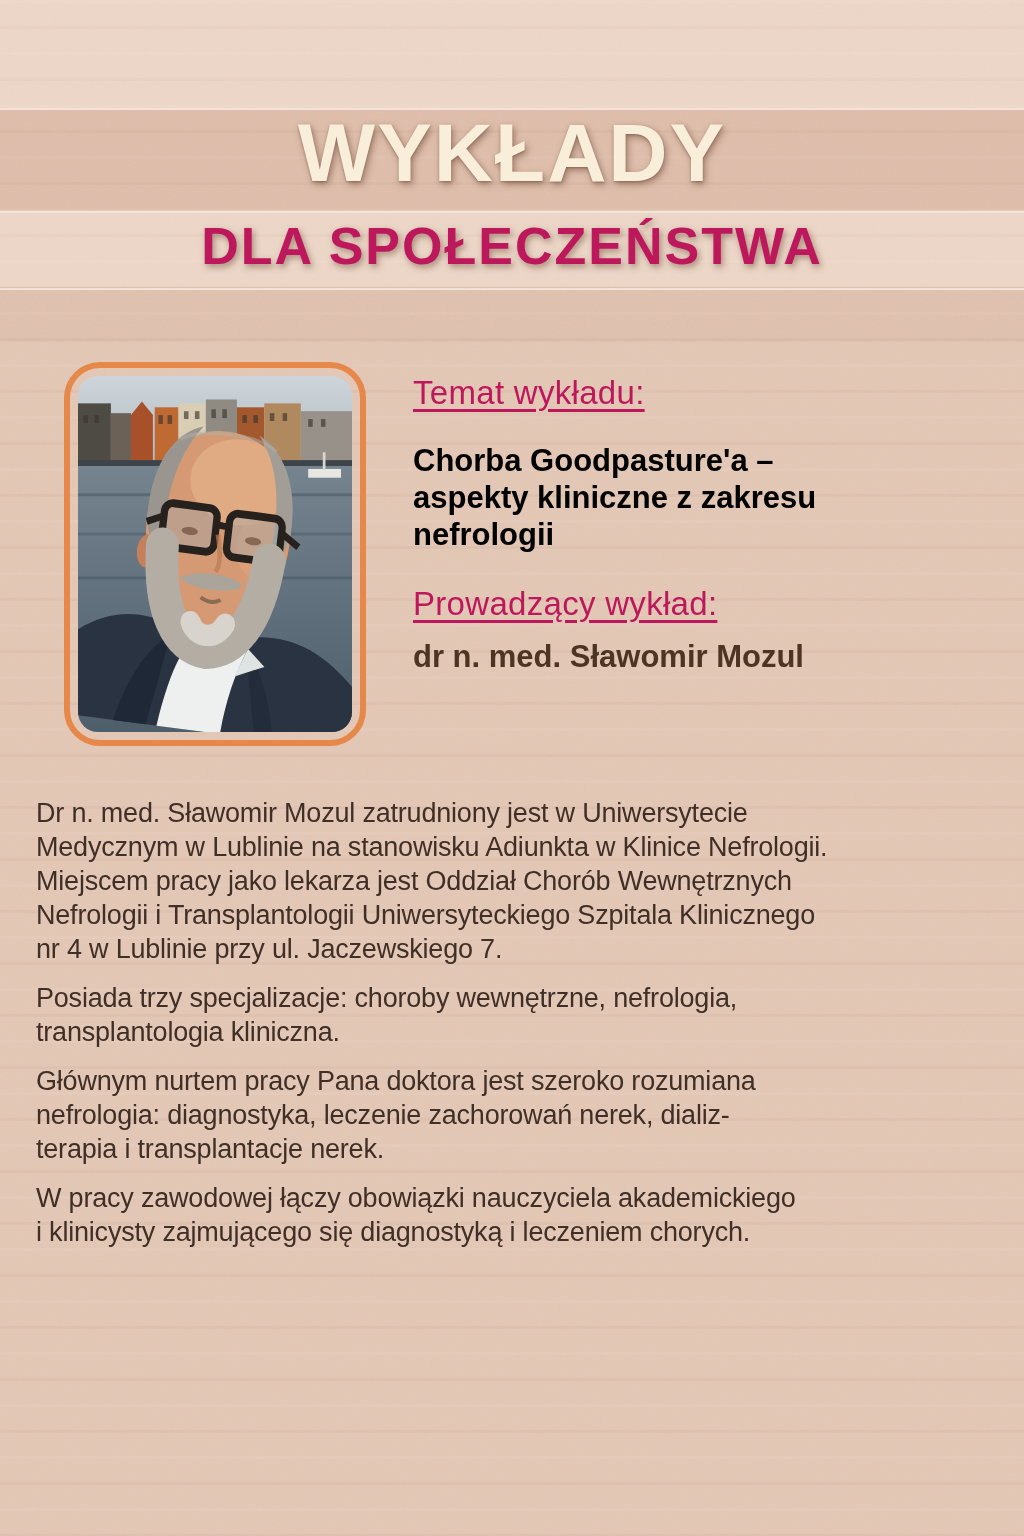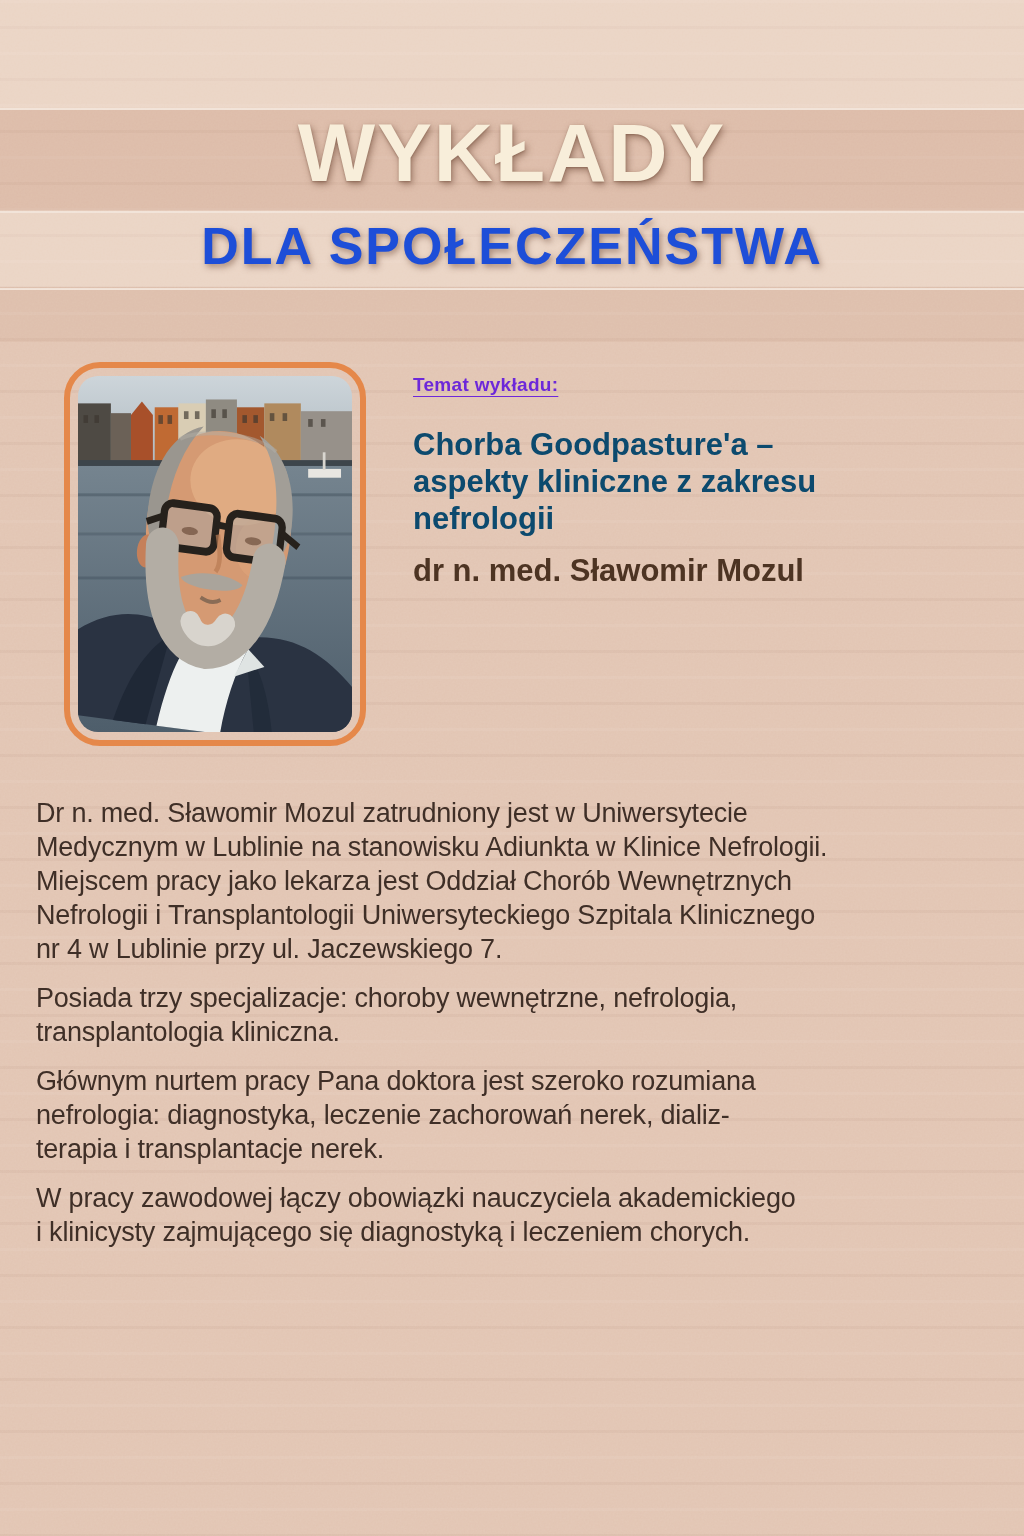--- a/index.html
+++ b/index.html
@@ -39,21 +39,21 @@
     position: absolute; top: 106px; left: 0; width: 100%;
     text-align: center;
     font-size: 82px; font-weight: bold; letter-spacing: 2px;
     color: #f8eeda;
     text-shadow: 2px 3px 7px rgba(101,62,44,0.55), 0 1px 2px rgba(101,62,44,0.40);
   }
   .subtitle {
     position: absolute; top: 216px; left: 0; width: 100%;
     text-align: center;
     font-size: 52px; font-weight: bold; letter-spacing: 2px;
-    color: #1d4ed8;
+    color: #be185d;
     text-shadow: 2px 3px 6px rgba(101,62,44,0.50);
   }
 
   .photo-frame {
     position: absolute; left: 64px; top: 362px;
     width: 274px; height: 356px;
     border: 6px solid #e5884a;
     border-radius: 36px;
     padding: 8px;
     background: transparent;
@@ -63,30 +63,29 @@
     border-radius: 20px;
     overflow: hidden;
     display: block;
   }
   .photo-img svg { display: block; }
 
   .lecture-info {
     position: absolute; left: 413px; top: 374px; width: 580px;
   }
   .info-label {
-    font-size: 19px; color: #6d28d9;
+    font-size: 33px; color: #be185d;
     text-decoration: underline;
     text-underline-offset: 5px;
     letter-spacing: 0.3px;
-    font-weight: bold;
   }
   .lecture-topic {
     margin-top: 30px;
     font-size: 31px; font-weight: bold; line-height: 37px;
-    color: #0c4a6e;
+    color: #000000;
     white-space: pre-line;
   }
   .lecturer-label { margin-top: 32px; }
   .lecturer-name {
     margin-top: 16px;
     font-size: 31px; font-weight: bold;
     color: #4d3423;
   }
 
   .bio {
@@ -221,20 +220,21 @@
           </g>
         </svg>
       </div>
     </div>
 
     <div class="lecture-info">
       <div class="info-label">Temat wykładu:</div>
       <div class="lecture-topic">Chorba Goodpasture'a –
 aspekty kliniczne z zakresu
 nefrologii</div>
+      <div class="info-label lecturer-label">Prowadzący wykład:</div>
       <div class="lecturer-name">dr n. med. Sławomir Mozul</div>
     </div>
 
     <div class="bio">
       <p>Dr n. med. Sławomir Mozul zatrudniony jest w Uniwersytecie
 Medycznym w Lublinie na stanowisku Adiunkta w Klinice Nefrologii.
 Miejscem pracy jako lekarza jest Oddział Chorób Wewnętrznych
 Nefrologii i Transplantologii Uniwersyteckiego Szpitala Klinicznego
 nr 4 w Lublinie przy ul. Jaczewskiego 7.</p>
       <p>Posiada trzy specjalizacje: choroby wewnętrzne, nefrologia,

